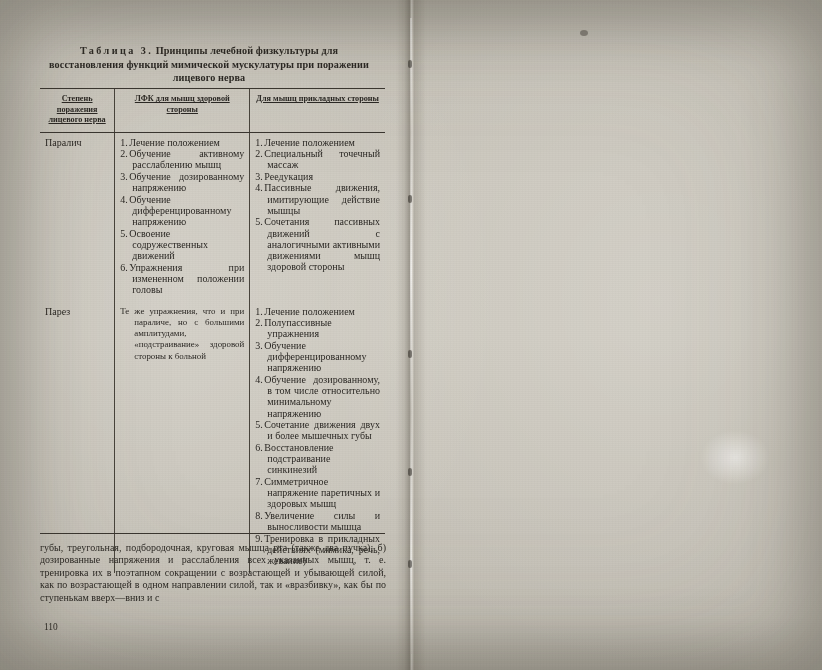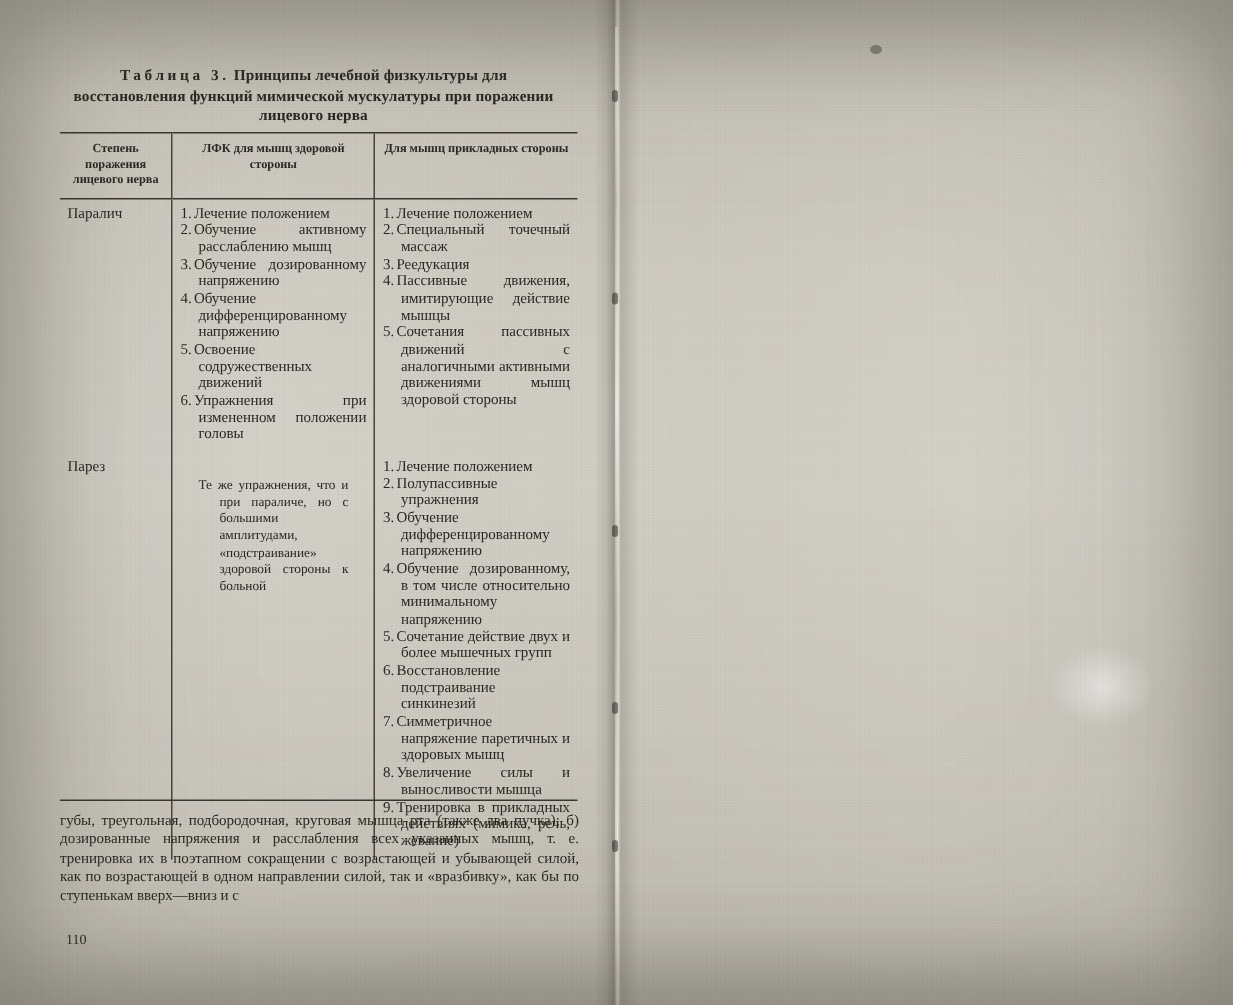--- a/index.html
+++ b/index.html
@@ -62,32 +62,32 @@
   .tbl-caption .tnum{letter-spacing:2.4px;}
   table.t3{
     position:absolute;left:40px;top:88px;width:345px;
     border-collapse:collapse;font-size:9px;
   }
   table.t3 thead th{
     font-weight:bold;font-size:8.2px;line-height:10.5px;
     padding:4px 4px 6px 4px;text-align:center;vertical-align:top;
     border-bottom:1.4px solid #3a3630;
   }
-  table.t3 thead tr.toprule th{border-top:1.4px solid #3a3630;padding-top:5px;}
+  table.t3 thead tr.toprule th{border-top:1.4px solid #3a3630;padding-top:5px;text-decoration:underline;}
   table.t3 td{vertical-align:top;padding:4px 5px 6px 5px;}
   table.t3 .colsep{border-left:1.1px solid #48443c;}
   .deg-cell{width:78px;font-size:10px;line-height:12px;padding-top:5px;}
   ol.items{margin:0;padding:0;list-style:none;}
   ol.items li{
     font-size:10px;line-height:11.2px;text-align:justify;
     text-justify:inter-word;padding-left:12px;text-indent:-12px;margin:0 0 .4px 0;
   }
   ol.items li .n{display:inline-block;width:9px;text-indent:0;}
   .plain-cell{font-size:8.9px;line-height:11.2px;text-align:justify;padding-left:0;}
-  .plain-cell p{margin:12px;padding-left:14px;text-indent:-14px;}
+  .plain-cell p{margin:0;padding-left:14px;text-indent:-14px;}
   .t3-bottom{
     position:absolute;left:40px;width:345px;height:0;
     border-top:1.4px solid #3a3630;
   }
   .lp-para{
     position:absolute;left:40px;width:346px;
     font-size:10px;line-height:12.4px;text-align:justify;
   }
   .folio{position:absolute;font-size:9.4px;}
 
@@ -139,21 +139,21 @@
           <td class="deg-cell">Парез</td>
           <td class="colsep plain-cell">
             <p>Те же упражнения, что и при параличе, но с большими амплитудами, «подстраивание» здоровой стороны к больной</p>
           </td>
           <td class="colsep">
             <ol class="items">
               <li><span class="n">1.</span><span>Лечение положением</span></li>
               <li><span class="n">2.</span><span>Полупассивные упражнения</span></li>
               <li><span class="n">3.</span><span>Обучение дифференцированному напряжению</span></li>
               <li><span class="n">4.</span><span>Обучение дозированному, в том числе относительно минимальному напряжению</span></li>
-              <li><span class="n">5.</span><span>Сочетание действие двух и более мышечных групп</span></li>
+              <li><span class="n">5.</span><span>Сочетание движения двух и более мышечных губы</span></li>
               <li><span class="n">6.</span><span>Восстановление подстраивание синкинезий</span></li>
               <li><span class="n">7.</span><span>Симметричное напряжение паретичных и здоровых мышц</span></li>
               <li><span class="n">8.</span><span>Увеличение силы и выносливости мышца</span></li>
               <li><span class="n">9.</span><span>Тренировка в прикладных действиях (мимика, речь, жевание)</span></li>
             </ol>
           </td>
         </tr>
       </tbody>
     </table>
 

